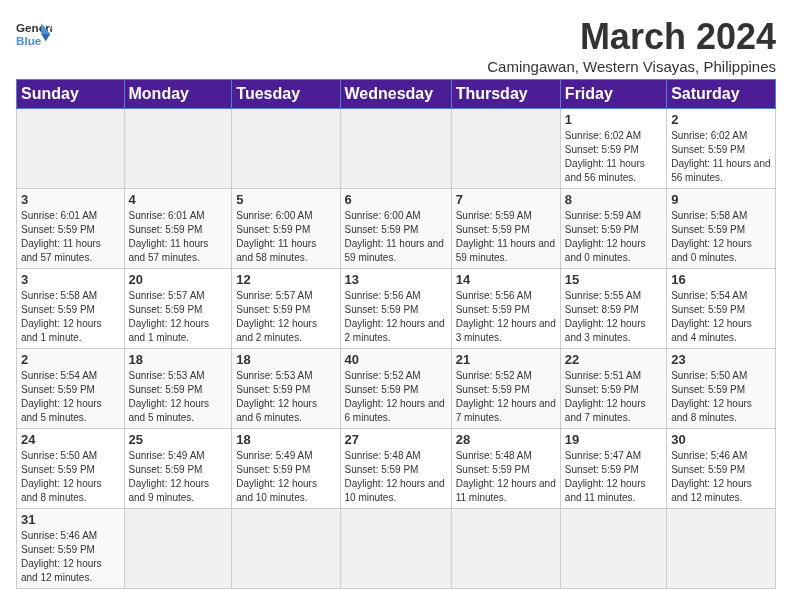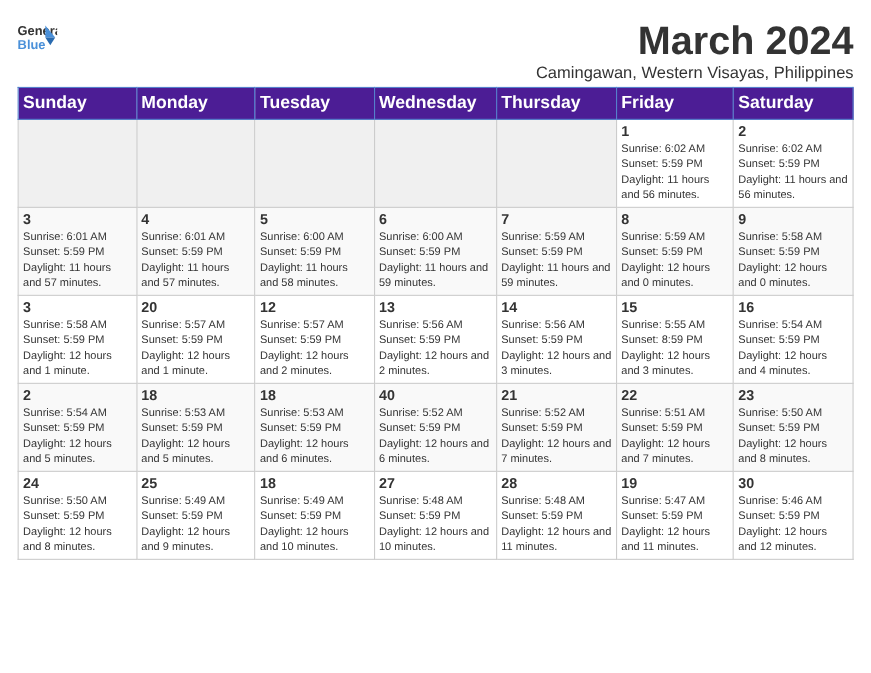--- a/index.html
+++ b/index.html
@@ -300,14 +300,28 @@
 Sunset: 5:59 PM
 Daylight: 12 hours and 11 minutes.</div>
         </td>
         <td>
           <span class="day-number">30</span>
           <div class="day-info">Sunrise: 5:46 AM
 Sunset: 5:59 PM
 Daylight: 12 hours and 12 minutes.</div>
         </td>
       </tr>
+      <tr class="last-row">
+        <td>
+          <span class="day-number">31</span>
+          <div class="day-info">Sunrise: 5:46 AM
+Sunset: 5:59 PM
+Daylight: 12 hours and 12 minutes.</div>
+        </td>
+        <td class="empty-cell"></td>
+        <td class="empty-cell"></td>
+        <td class="empty-cell"></td>
+        <td class="empty-cell"></td>
+        <td class="empty-cell"></td>
+        <td class="empty-cell"></td>
+      </tr>
     </tbody>
 </table>
 
 </body></html>

